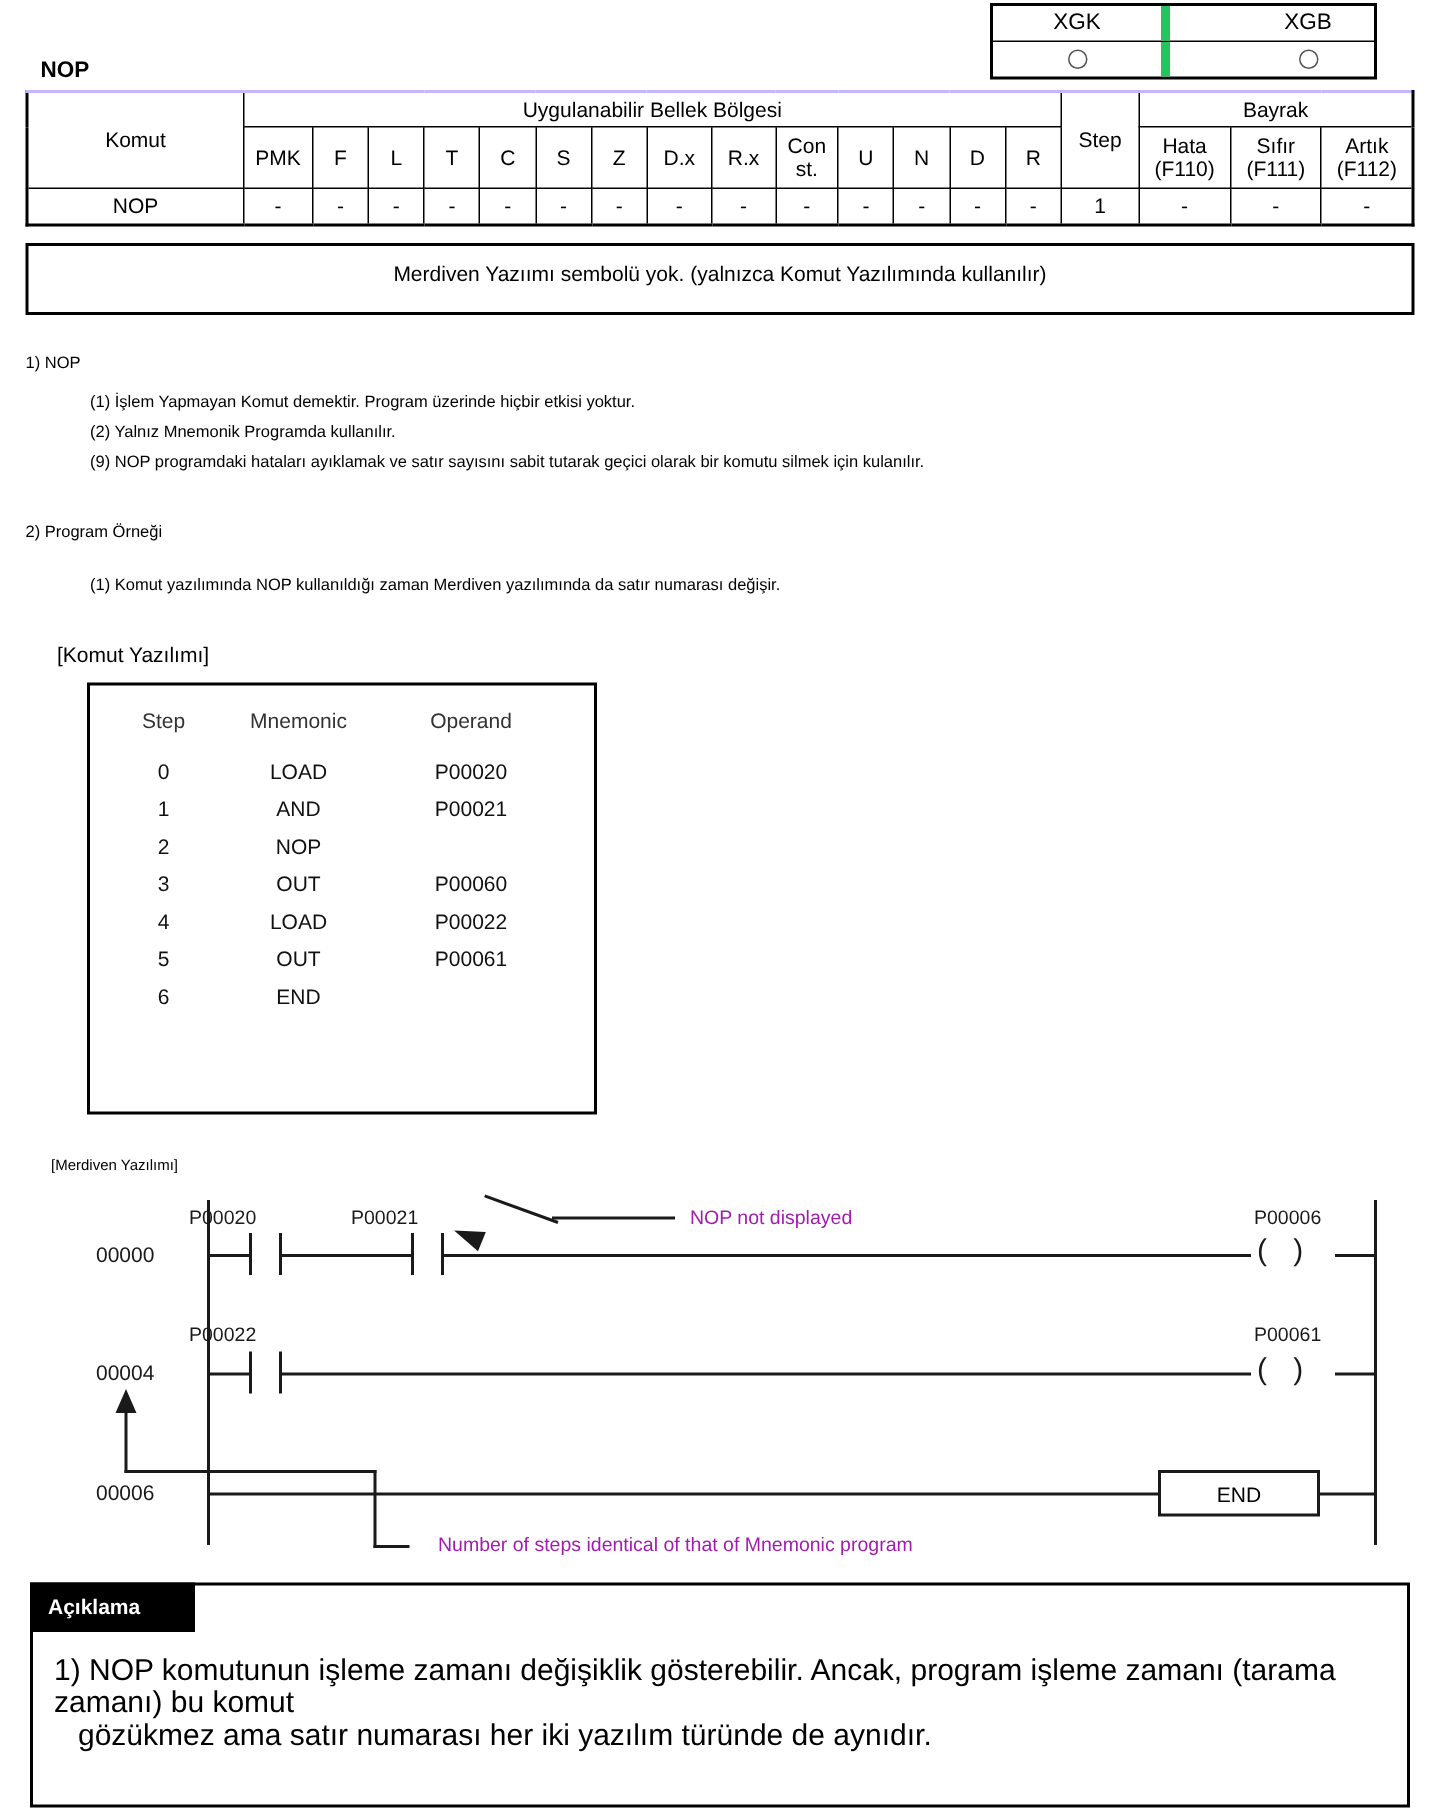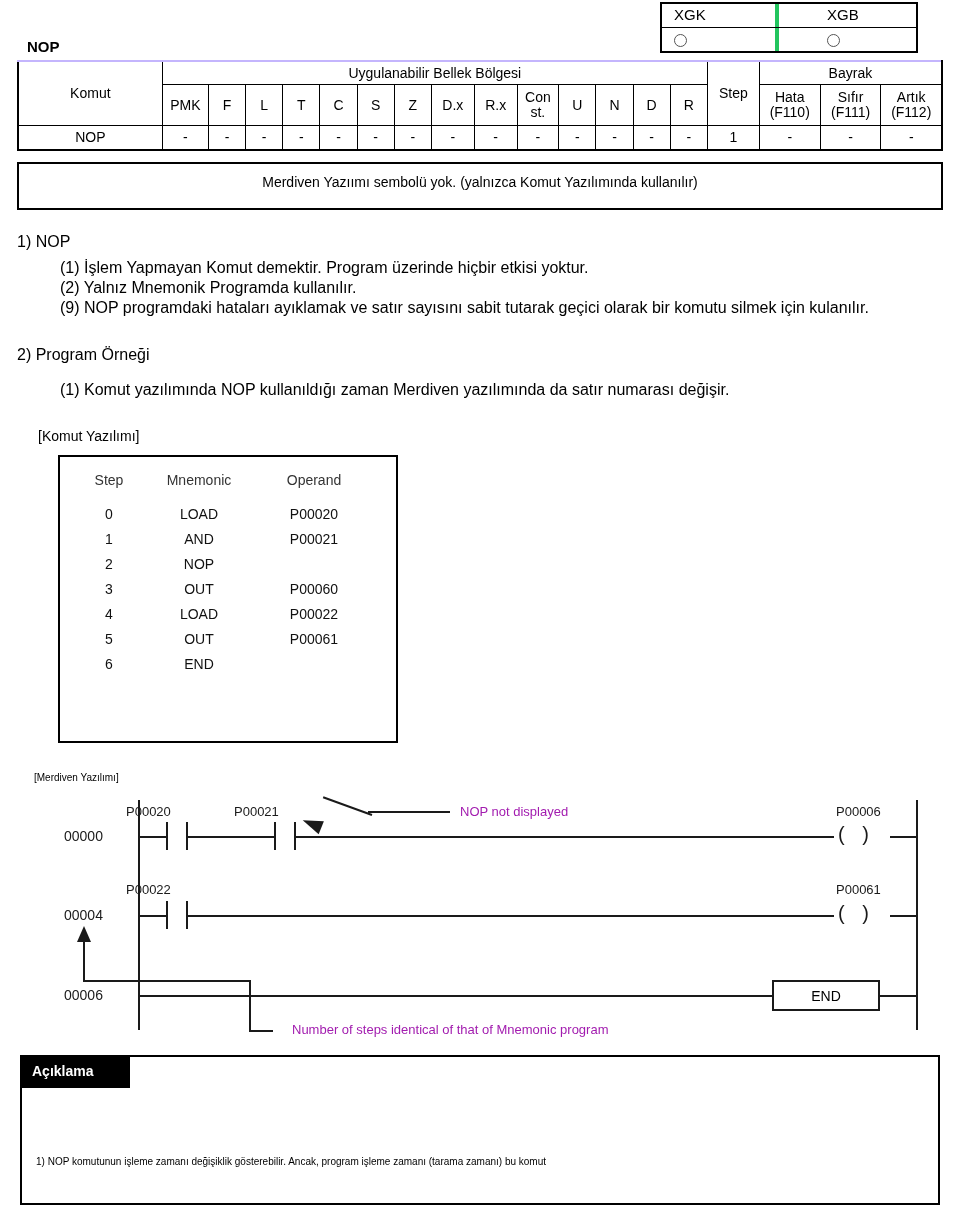--- a/index.html
+++ b/index.html
@@ -25,27 +25,28 @@
     width: 258px;
     border: 2px solid #000;
     box-sizing: border-box;
   }
   .model-row {
     display: flex;
   }
   .model-row.top { border-bottom: 1px solid #000; }
   .model-cell {
     flex: 1 1 0;
+    text-align: center;
     font-size: 15px;
     line-height: 20px;
     padding: 1px 0 2px 0;
     box-sizing: border-box;
     margin-left: 12px;
   }
-  .model-cell + .model-cell { border-left: 4px solid #22c55e; padding-left: 48px; }
+  .model-cell + .model-cell { border-left: 6px solid #22c55e; padding-left: 48px; }
   .model-dot {
     display: inline-block;
     width: 13px;
     height: 13px;
     border: 1px solid #555;
     border-radius: 50%;
     box-sizing: border-box;
     vertical-align: middle;
   }
 
@@ -99,21 +100,21 @@
   .symbol-text {
     position: absolute;
     left: 0;
     right: 0;
     top: 10px;
     text-align: center;
     font-size: 14px;
   }
 
   
-  .txt { position: absolute; font-size: 16px; line-height: 20px; white-space: nowrap; }
+  .txt { position: absolute; font-size: 11px; line-height: 20px; white-space: nowrap; }
   .t-h1  { left: 17px; }
   .t-ind { left: 60px; }
 
   
   .mn-label {
     position: absolute;
     left: 38px;
     top: 428px;
     font-size: 14px;
   }
@@ -226,23 +227,22 @@
     font-weight: bold;
     line-height: 33px;
     padding-left: 12px;
     box-sizing: border-box;
   }
   .note-body {
     position: absolute;
     left: 36px;
     top: 1104px;
     width: 890px;
-    font-size: 10px;
+    font-size: 20px;
     line-height: 21px;
-    margin-top: 47px;
   }
   .note-item { margin-bottom: 1px; }
   .note-cont { padding-left: 16px; }
 </style>
 </head>
 <body>
 
 <div class="model-box">
   <div class="model-row top">
     <div class="model-cell">XGK</div>
@@ -457,14 +457,15 @@
   <div class="ld-line ld-h" style="left:878px; top:205px; width:40px;"></div>
 </div>
 
 <div class="note-box"></div>
 <div class="note-tag">Açıklama</div>
 <div class="note-body">
   <div class="note-item">
     <div>1) NOP komutunun işleme zamanı değişiklik gösterebilir. Ancak, program işleme zamanı (tarama zamanı) bu komut</div>
   </div>
   <div class="note-item">
+    <div class="note-cont">gözükmez ama satır numarası her iki yazılım türünde de  aynıdır.</div>
   </div>
 </div>
 
 </body></html>

